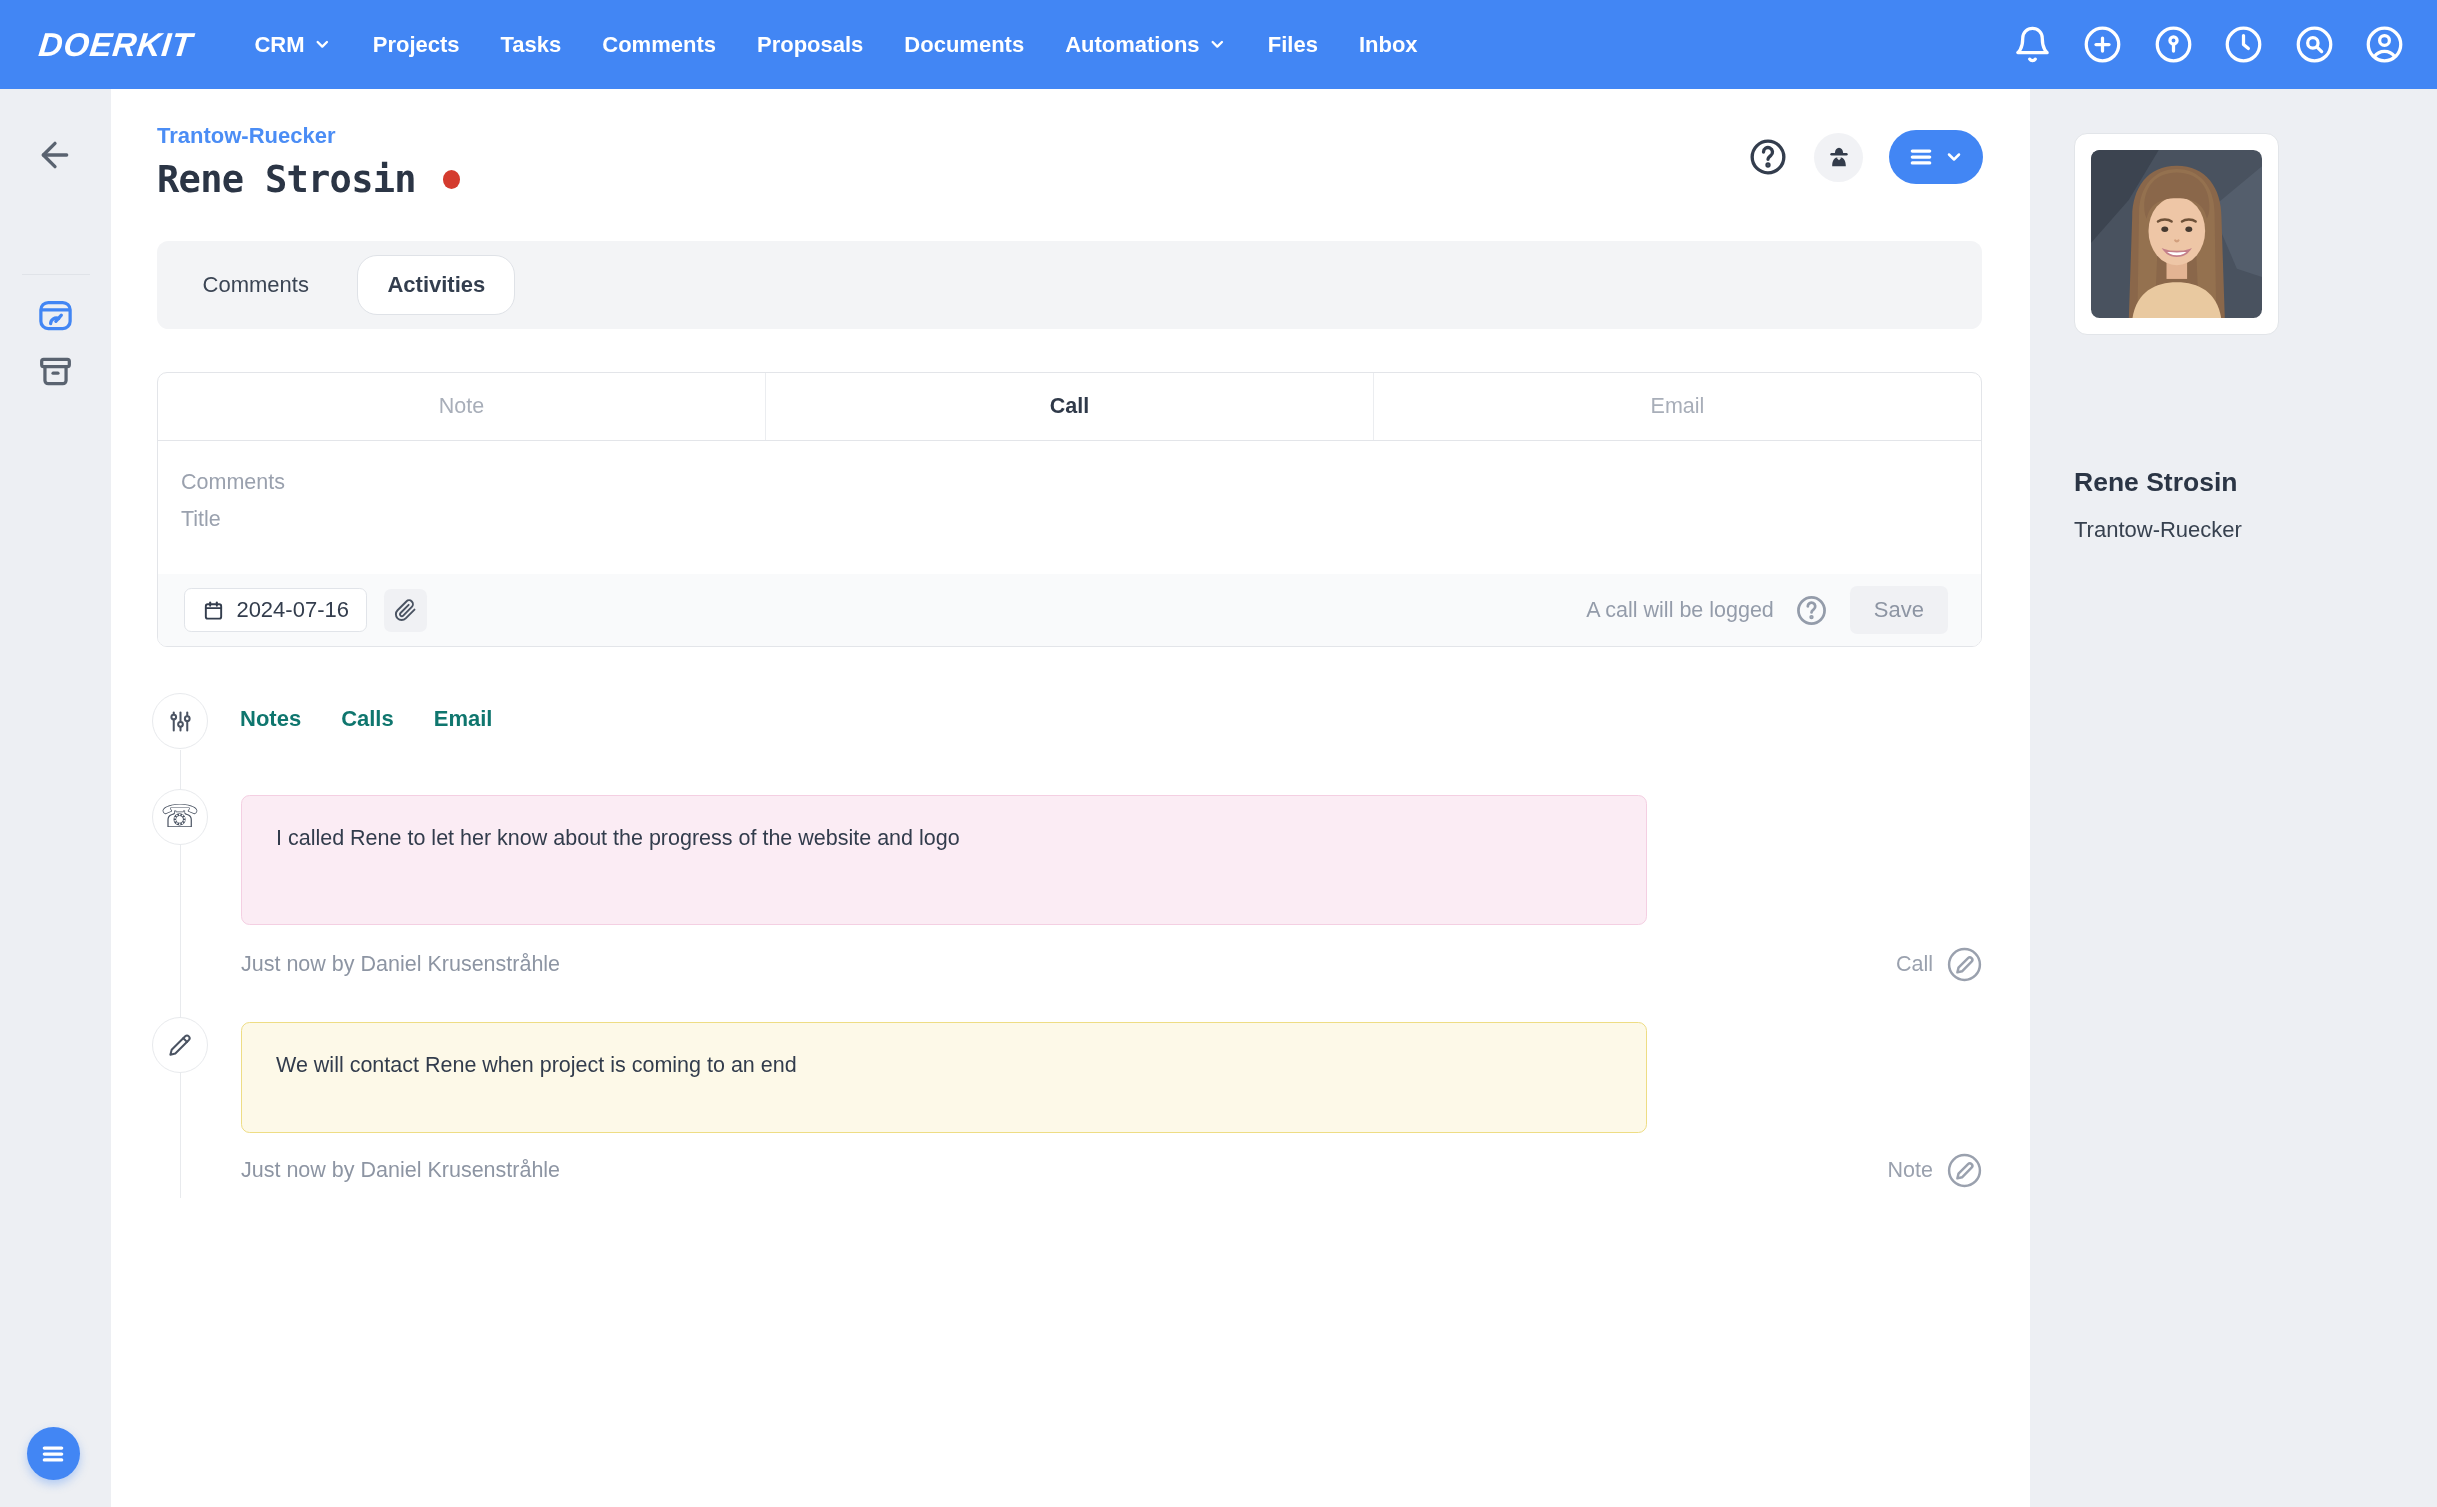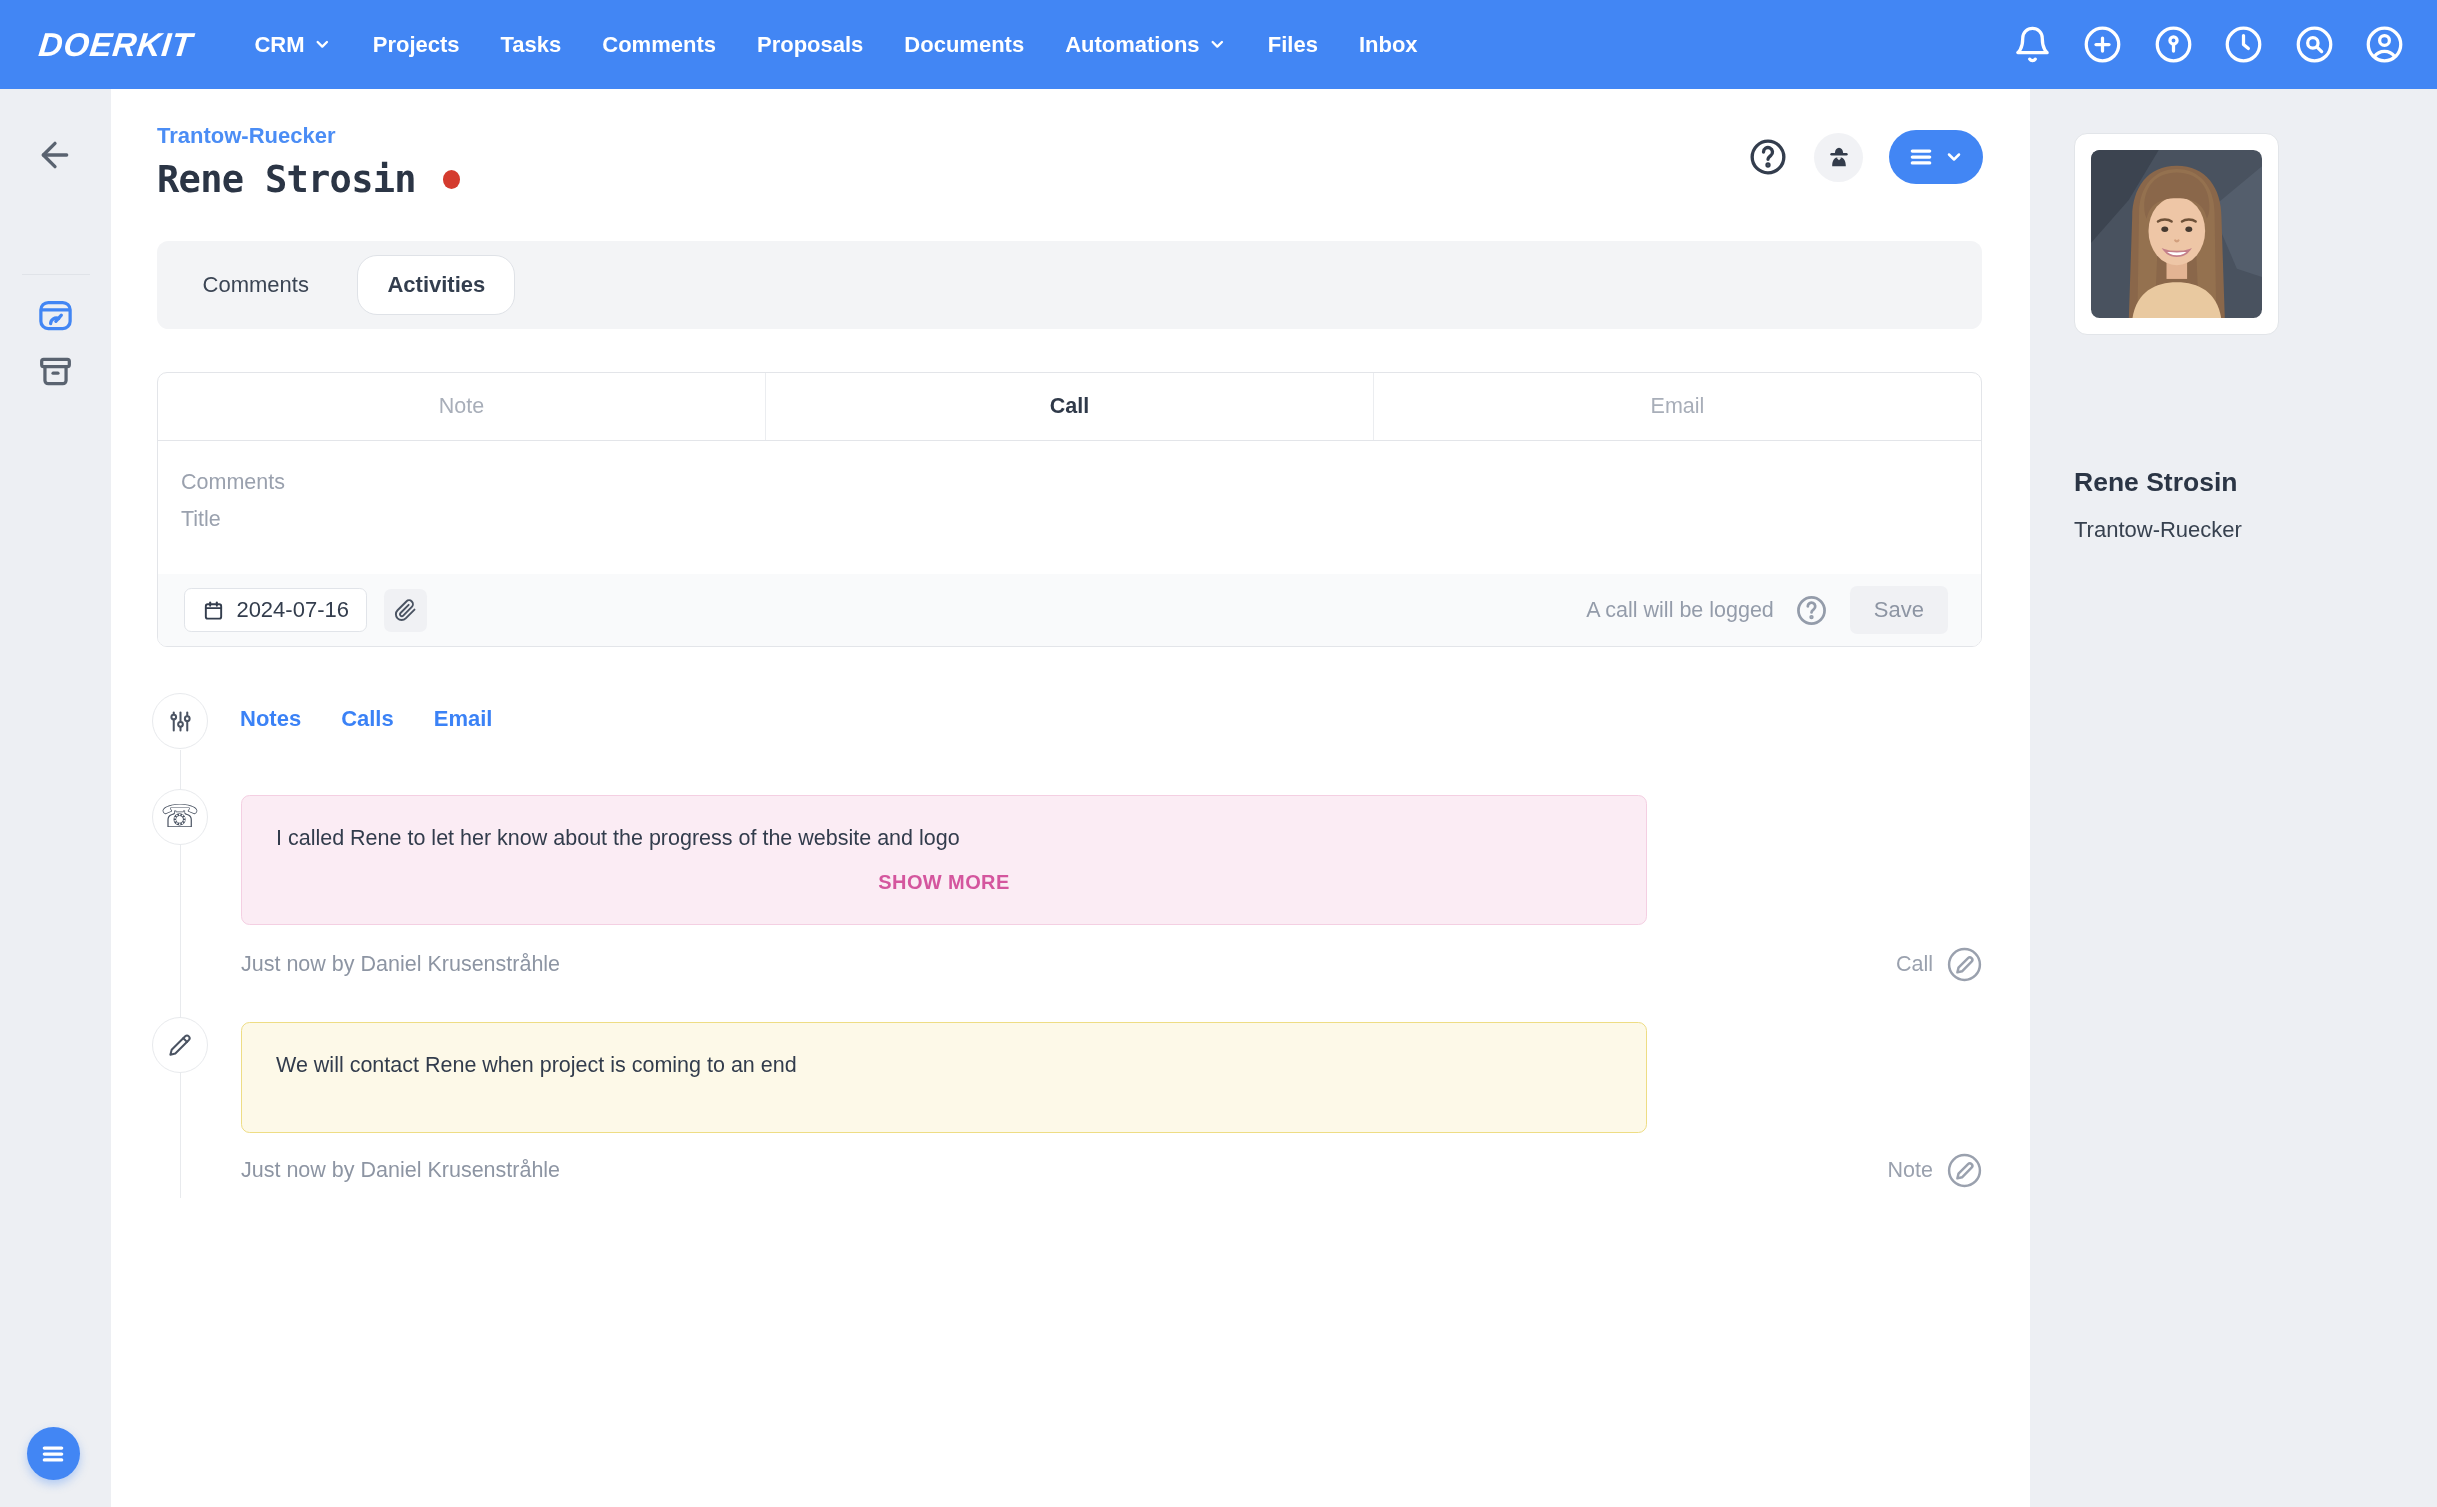--- a/index.html
+++ b/index.html
@@ -80,21 +80,21 @@
 
   
   .tl-circle { position:absolute; width:56px; height:56px; border-radius:50%; background:#fff;
           border:1.4px solid #e8eaed; display:flex; align-items:center; justify-content:center; z-index:2; }
   .tl-circle svg { width:27px; height:27px; color:#4a5362; }
   .tl-filter { left:41px; top:604px; cursor:pointer; }
   .tl-phone { left:41px; top:700px; }
   .tl-pencil { left:41px; top:928px; }
   .tl-line { position:absolute; left:69px; top:661px; width:1.4px; height:448px; background:#e8eaed; z-index:1; }
   .tl-tabs { position:absolute; left:129px; top:617px; display:flex; gap:40px; }
-  .tl-tab { font-size:22px; font-weight:700; color:#3b82f6; cursor:pointer; }
+  .tl-tab { font-size:22px; font-weight:700; color:#0f766e; cursor:pointer; }
   .phone-glyph { font-size:31.5px; color:#4a5362; line-height:1; }
 
   .note-card { position:absolute; left:130px; width:1406px; border-radius:8.6px; }
   .card-call { top:706px; height:130px; background:#fbecf4; border:1.4px solid #f4cfe2; }
   .card-note { top:933px; height:111px; background:#fdf9e8; border:1.4px solid #eedd84; }
   .note-text { padding:30px 34px 0; font-size:21.5px; color:#323c4c; }
   .show-more { text-align:center; margin-top:20px; font-size:20px; font-weight:700; color:#d4569e;
                letter-spacing:0.4px; cursor:pointer; }
   .meta-row { position:absolute; left:130px; width:1742px; display:flex; align-items:center; }
   .meta-1 { top:857px; } .meta-2 { top:1063px; }
@@ -314,21 +314,20 @@
       <span class="tl-tab">Notes</span>
       <span class="tl-tab">Calls</span>
       <span class="tl-tab">Email</span>
     </div>
 
     <div class="tl-circle tl-phone">
       <span class="phone-glyph">☏</span>
     </div>
     <article class="note-card card-call">
       <p class="note-text">I called Rene to let her know about the progress of the website and logo</p>
-      <div class="show-more">SHOW MORE</div>
     </article>
     <div class="meta-row meta-1">
       <span class="meta-by">Just now by Daniel Krusenstråhle</span>
       <span class="meta-right">
         <span class="meta-type">Call</span>
         <span class="edit-badge icn">
           <svg viewBox="0 0 24 24" fill="none" stroke="currentColor" stroke-width="1.6" stroke-linecap="round" stroke-linejoin="round">
               <circle cx="12" cy="12" r="10"></circle>
               <path d="M14.3 7.9a1.6 1.6 0 0 1 2.3 2.3l-6.2 6.2-3 .7.7-3z"></path>
             </svg>

